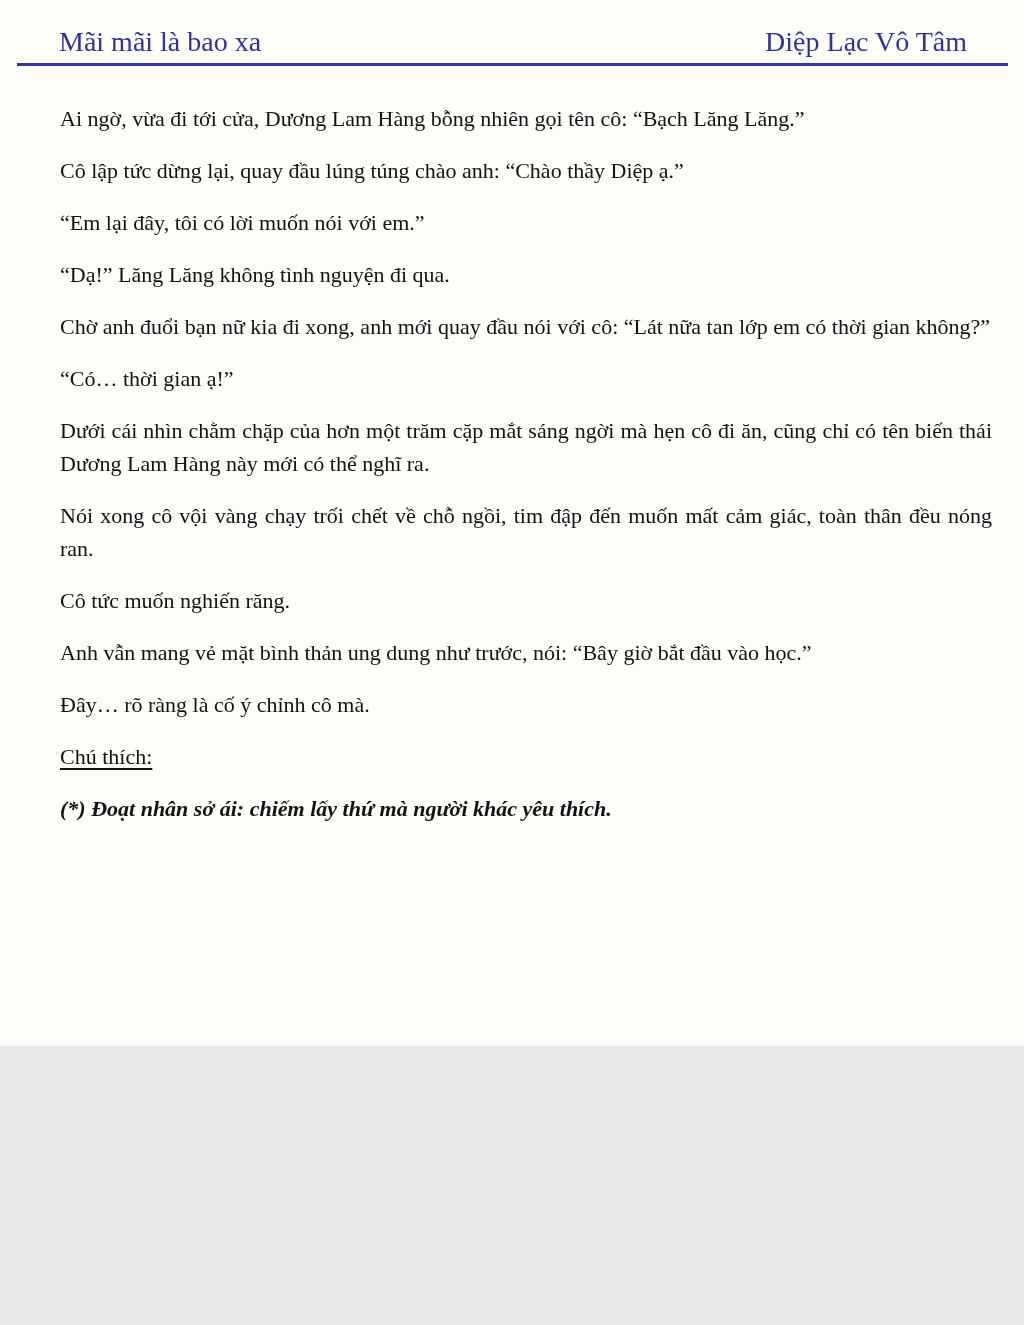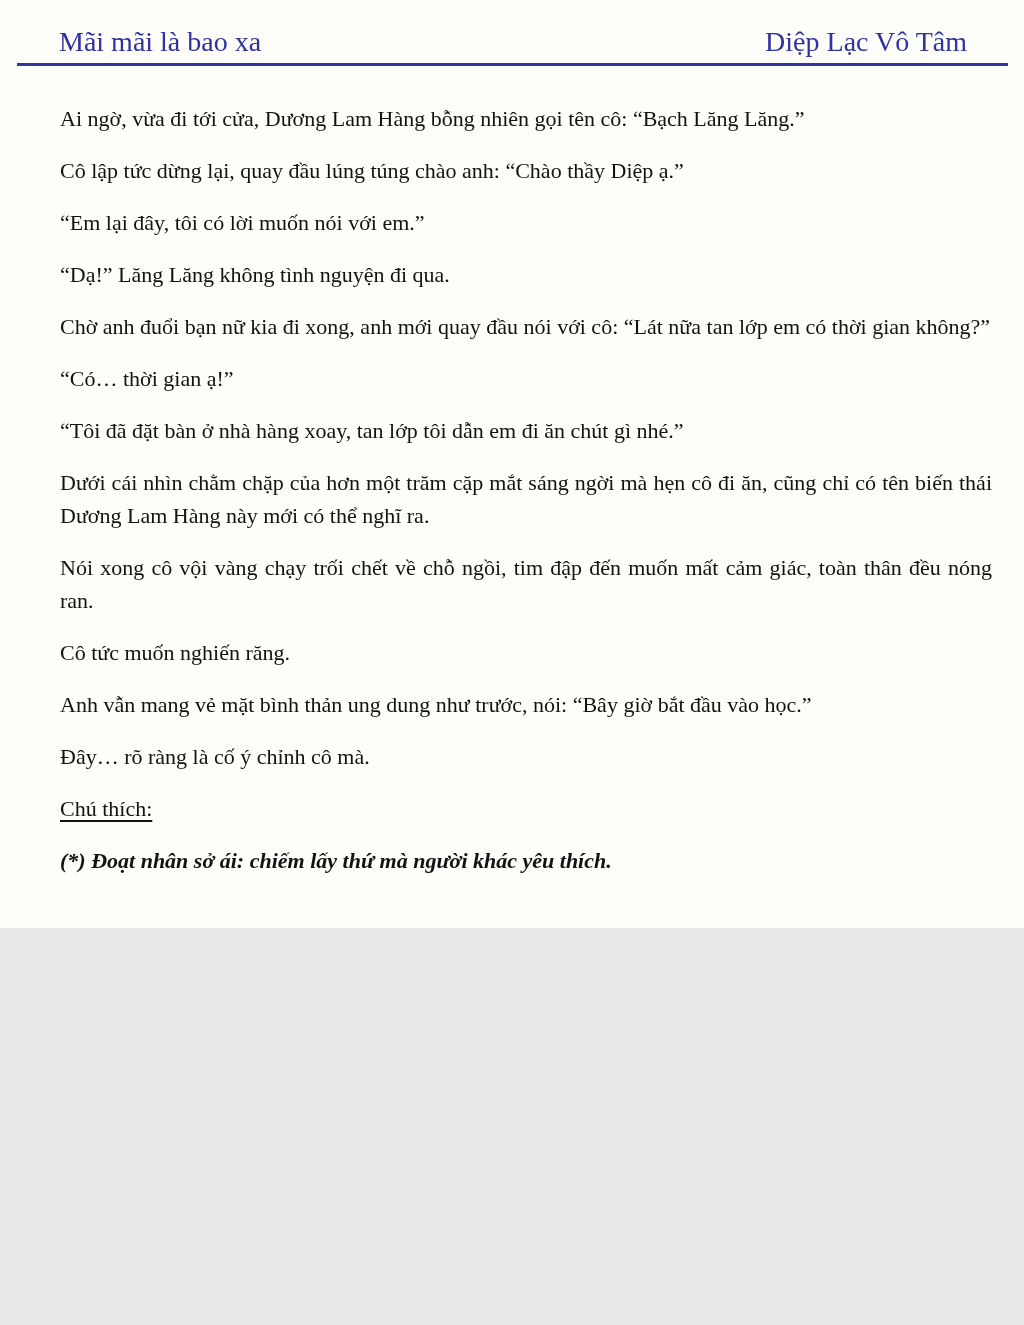--- a/index.html
+++ b/index.html
@@ -1,20 +1,20 @@
 <!DOCTYPE html>
 <html><head>
 <meta charset="utf-8">
 <style>
   * { margin: 0; padding: 0; box-sizing: border-box; }
   html, body { background: #e8e8e8; }
   .page {
     position: relative;
     width: 1024px;
-    height: 928px;
+    height: 1046px;
     background: #fdfdfa;
     overflow: hidden;
     font-family: "Liberation Serif", "DejaVu Serif", serif;
   }
 
   
   .header-title {
     position: absolute;
     top: 26px;
     color: #32329e;
@@ -141,21 +141,20 @@
   <div class="header-title right">Diệp Lạc Vô Tâm</div>
   <div class="divider top"></div>
 
   <div class="body-text">
     <p>Ai ngờ, vừa đi tới cửa, Dương Lam Hàng bỗng nhiên gọi tên cô: “Bạch Lăng Lăng.”</p>
     <p>Cô lập tức dừng lại, quay đầu lúng túng chào anh: “Chào thầy Diệp ạ.”</p>
     <p>“Em lại đây, tôi có lời muốn nói với em.”</p>
     <p>“Dạ!” Lăng Lăng không tình nguyện đi qua.</p>
     <p>Chờ anh đuổi bạn nữ kia đi xong, anh mới quay đầu nói với cô: “Lát nữa tan lớp em có thời gian không?”</p>
     <p>“Có… thời gian ạ!”</p>
-    <p>“Tôi đã đặt bàn ở nhà hàng xoay, tan lớp tôi dẫn em đi ăn chút gì nhé.”</p>
     <p>Dưới cái nhìn chằm chặp của hơn một trăm cặp mắt sáng ngời mà hẹn cô đi ăn, cũng chỉ có tên biến thái Dương Lam Hàng này mới có thể nghĩ ra.</p>
     <p>Nói xong cô vội vàng chạy trối chết về chỗ ngồi, tim đập đến muốn mất cảm giác, toàn thân đều nóng ran.</p>
     <p>Cô tức muốn nghiến răng.</p>
     <p>Anh vẫn mang vẻ mặt bình thản ung dung như trước, nói: “Bây giờ bắt đầu vào học.”</p>
     <p>Đây… rõ ràng là cố ý chỉnh cô mà.</p>
     <p class="note-heading">Chú thích:</p>
     <p class="note-text">(*) Đoạt nhân sở ái: chiếm lấy thứ mà người khác yêu thích.</p>
   </div>
 
   <div class="logo">

